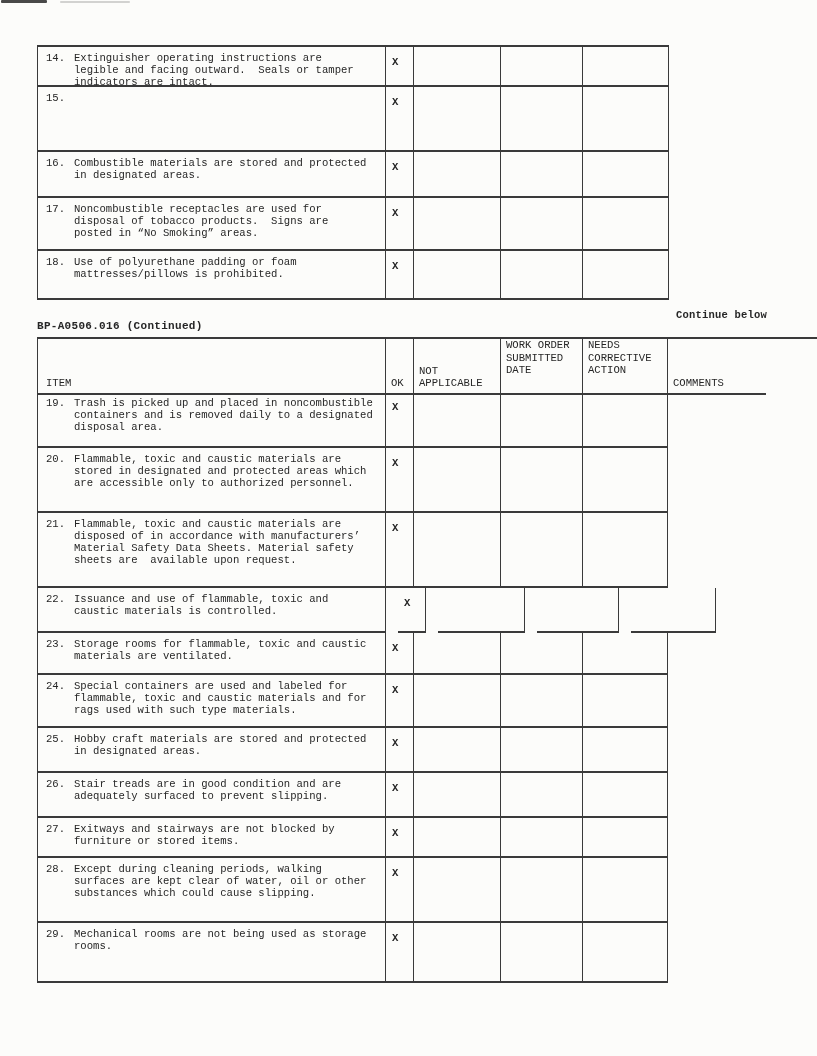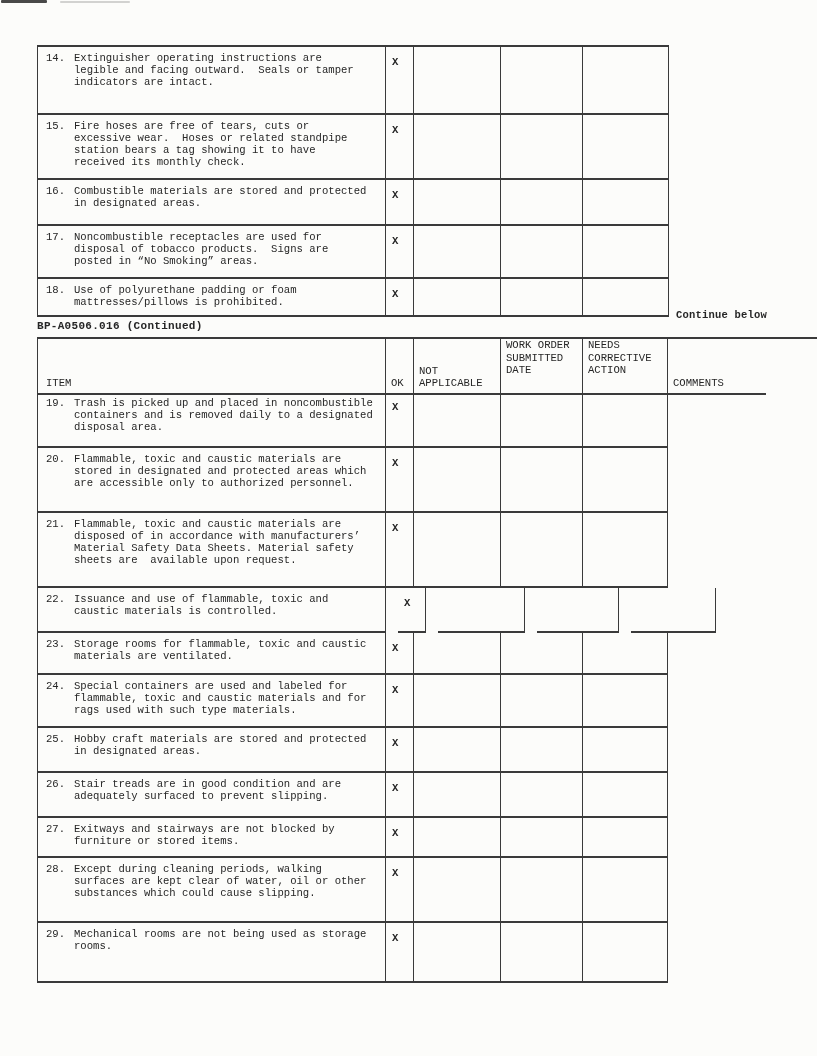--- a/index.html
+++ b/index.html
@@ -49,39 +49,35 @@
 </style>
 </head>
 <body>
 
 <div class="sheet">
 
   <div class="scan-smudge"></div>
   <div class="scan-smudge2"></div>
 
   <div id="table1" class="tbl closed">
-      <div class="trow t1" style="height: 68px;">
+      <div class="trow t1" style="height: 40px;">
         <div class="cell item-cell">
           <span class="num">14.</span>
           <span class="txt">Extinguisher operating instructions are
 legible and facing outward.  Seals or tamper
 indicators are intact.</span>
         </div>
         <div class="cell ok-cell"><span class="xmark">X</span></div>
         <div class="cell"></div>
         <div class="cell"></div>
         <div class="cell"></div>
       </div>
       <div class="trow t1" style="height: 65px;">
         <div class="cell item-cell">
           <span class="num">15.</span>
-          <span class="txt">Fire hoses are free of tears, cuts or
-excessive wear.  Hoses or related standpipe
-station bears a tag showing it to have
-received its monthly check.</span>
         </div>
         <div class="cell ok-cell"><span class="xmark">X</span></div>
         <div class="cell"></div>
         <div class="cell"></div>
         <div class="cell"></div>
       </div>
       <div class="trow t1" style="height: 46px;">
         <div class="cell item-cell">
           <span class="num">16.</span>
           <span class="txt">Combustible materials are stored and protected
@@ -97,21 +93,21 @@
           <span class="num">17.</span>
           <span class="txt">Noncombustible receptacles are used for
 disposal of tobacco products.  Signs are
 posted in “No Smoking” areas.</span>
         </div>
         <div class="cell ok-cell"><span class="xmark">X</span></div>
         <div class="cell"></div>
         <div class="cell"></div>
         <div class="cell"></div>
       </div>
-      <div class="trow t1" style="height: 38px;">
+      <div class="trow t1" style="height: 49px;">
         <div class="cell item-cell">
           <span class="num">18.</span>
           <span class="txt">Use of polyurethane padding or foam
 mattresses/pillows is prohibited.</span>
         </div>
         <div class="cell ok-cell"><span class="xmark">X</span></div>
         <div class="cell"></div>
         <div class="cell"></div>
         <div class="cell"></div>
       </div>

